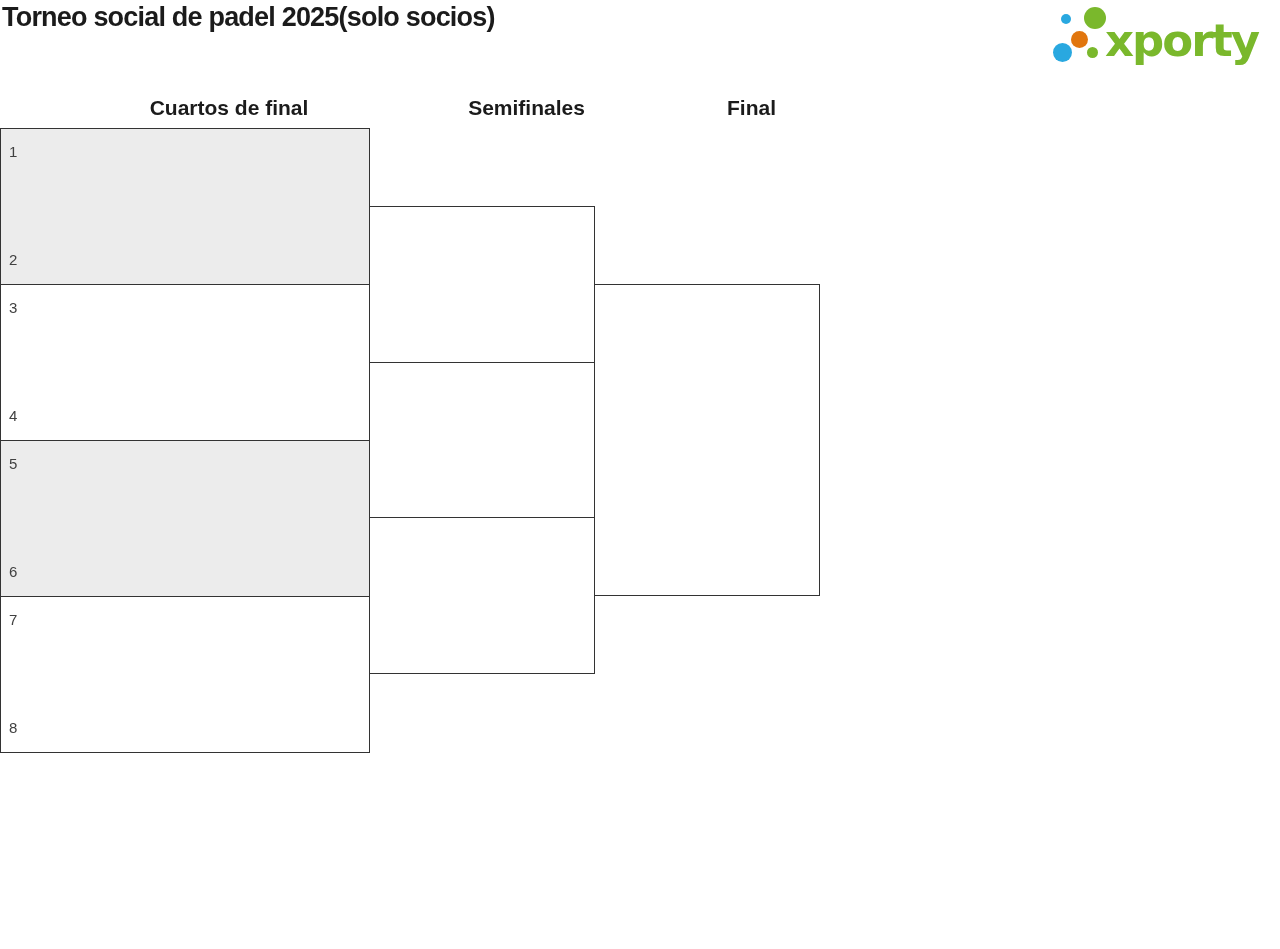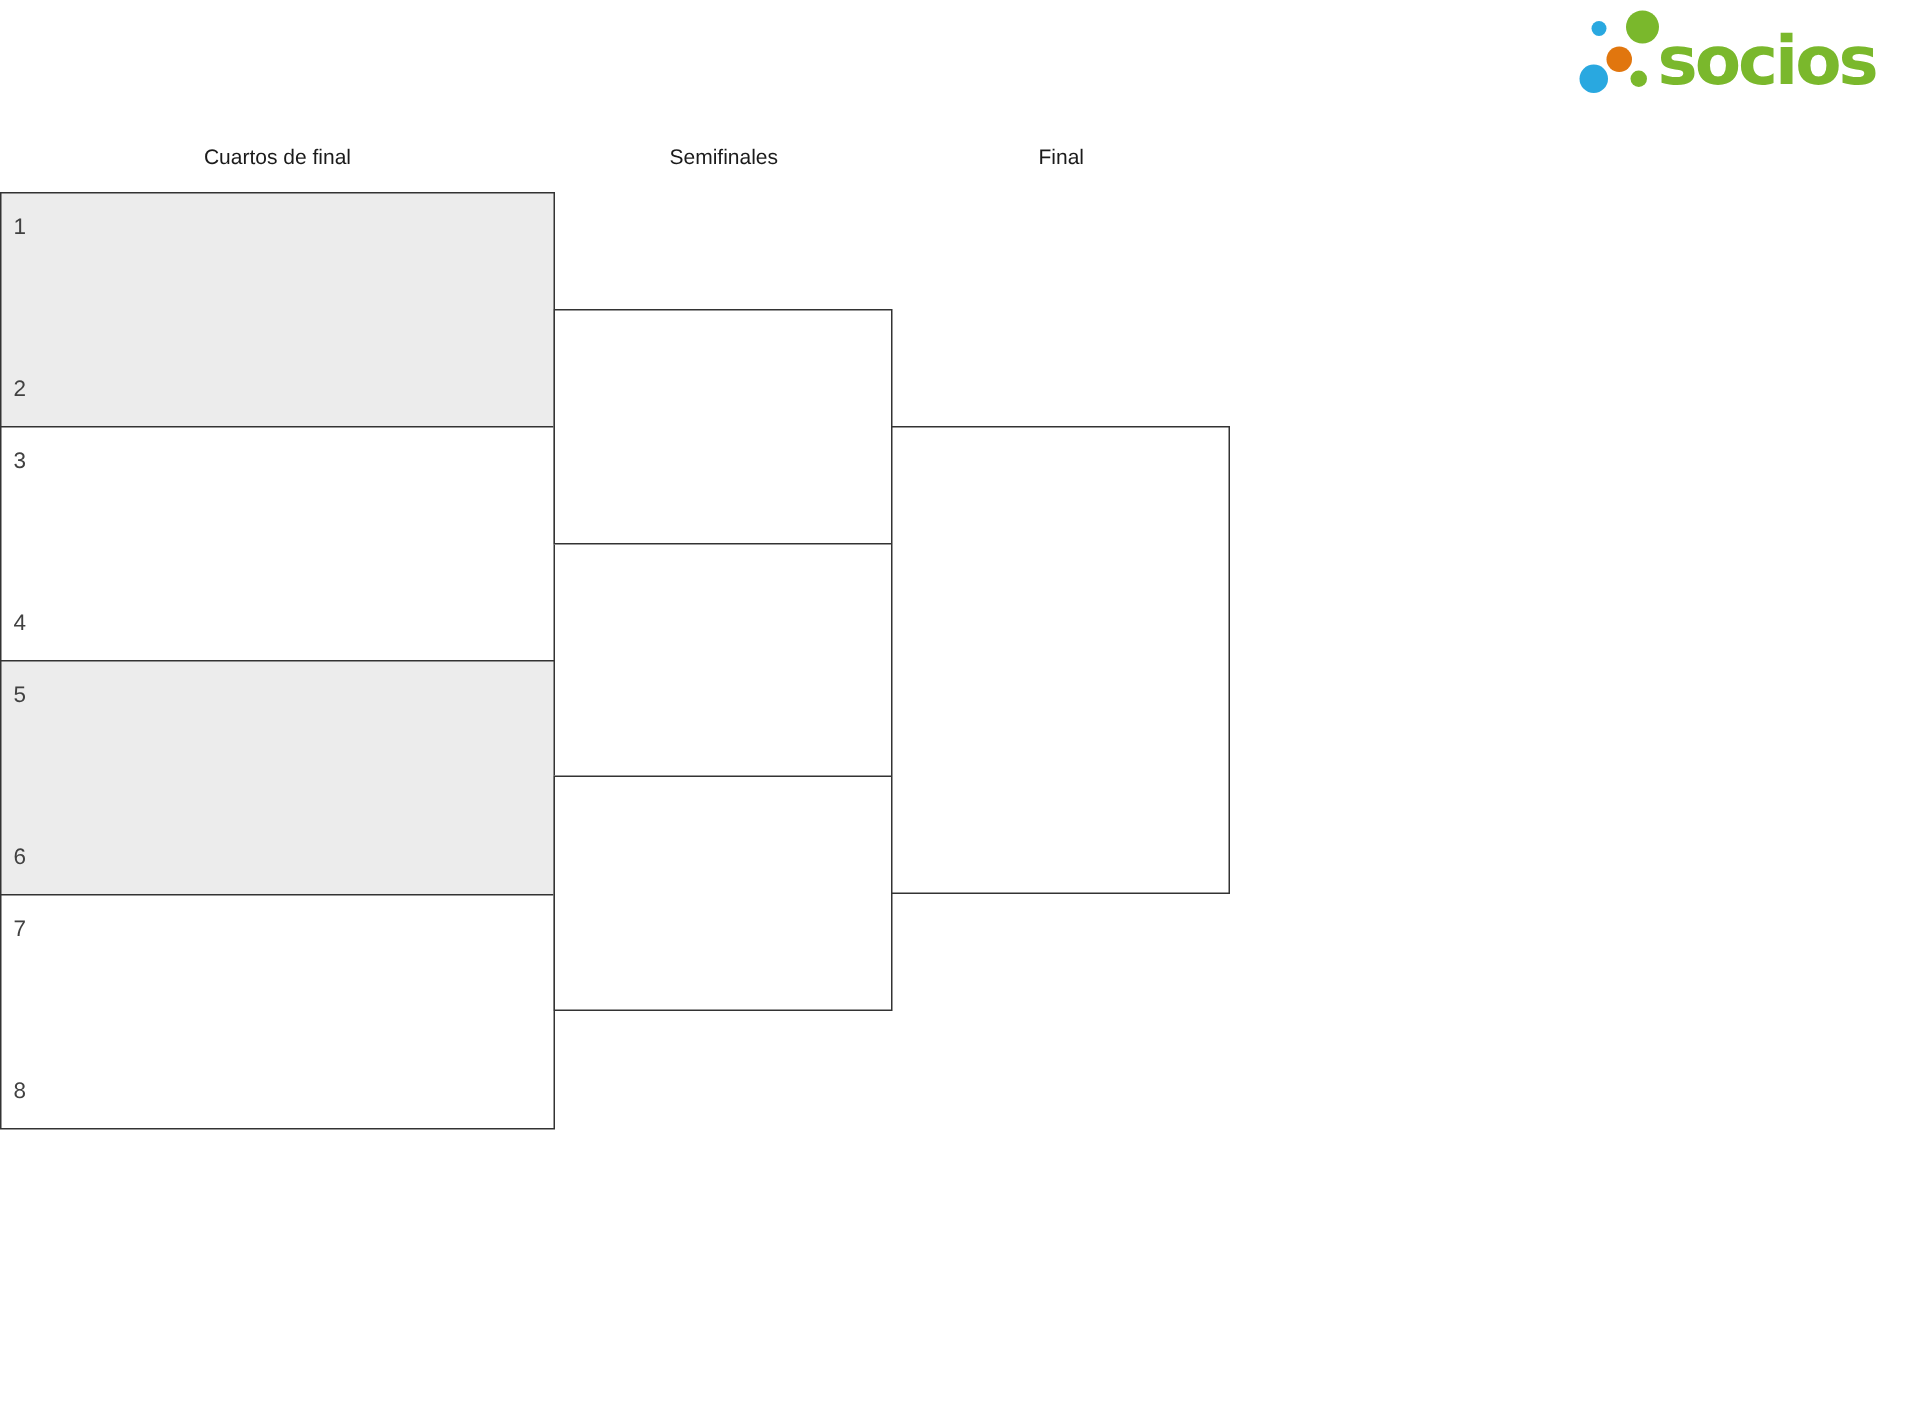--- a/index.html
+++ b/index.html
@@ -42,24 +42,25 @@
     font-size: 45px;
     line-height: 1;
     letter-spacing: -2px;
     color: var(--brand-green, #7ab82c);
   }
 
   
   .round-header {
     position: absolute;
     top: 96px;
-    font-size: 14px;
-    font-weight: 400;
+    font-size: 21px;
+    font-weight: 700;
     color: var(--text, #1b1b1b);
     text-align: center;
+    padding-left: 44px;
   }
   .rh-qf    { left: 0;     width: 370px; }
   .rh-sf    { left: 370px; width: 225px; }
   .rh-final { left: 595px; width: 225px; }
 
   
   .match {
     position: absolute;
     box-sizing: border-box;
     border: 1px solid var(--box-border, #333333);
@@ -87,31 +88,32 @@
   }
   .seed-top    { top: 14px; }
   .seed-bottom { bottom: 16px; }
 </style>
 </head>
 <body>
 
 <div class="page">
 
   <div class="title-block">
+    <div>Torneo social de padel 2025(solo socios)</div>
   </div>
 
   <div class="logo">
     <div class="logo-mark">
       <span class="dot dot-blue-sm"></span>
       <span class="dot dot-green-lg"></span>
       <span class="dot dot-orange"></span>
       <span class="dot dot-blue-lg"></span>
       <span class="dot dot-green-sm"></span>
     </div>
-    <span class="logo-word">socios</span>
+    <span class="logo-word">xporty</span>
   </div>
 
   <div class="round-header rh-qf">Cuartos de final</div>
   <div class="round-header rh-sf">Semifinales</div>
   <div class="round-header rh-final">Final</div>
 
   <div id="qf1" class="match qf shaded">
     <span class="seed seed-top">1</span>
     <span class="seed seed-bottom">2</span>
   </div>

